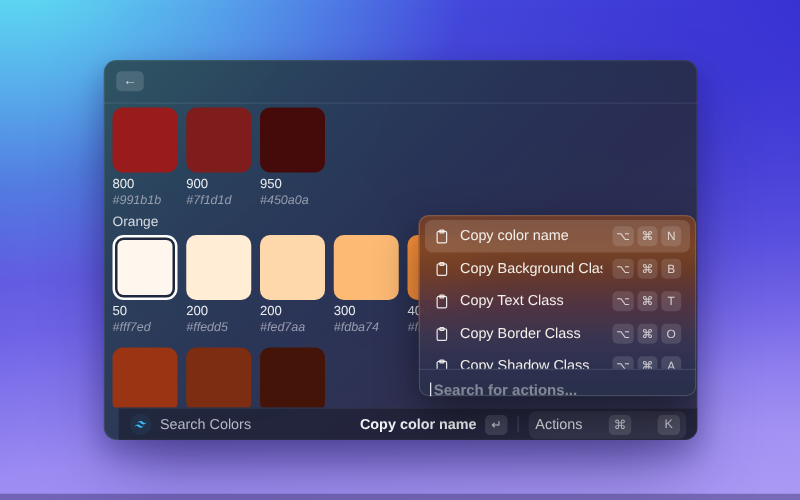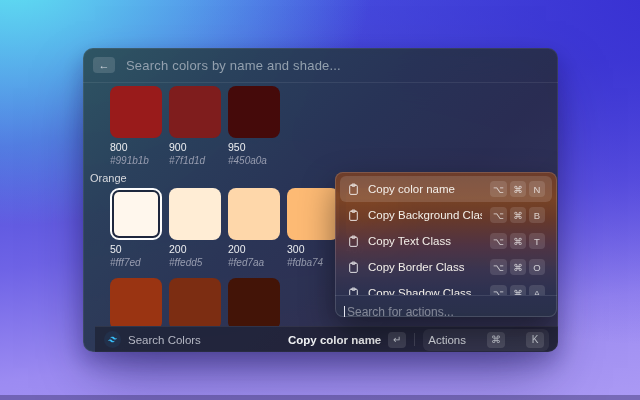--- a/index.html
+++ b/index.html
@@ -29,21 +29,21 @@
   .searchbar { height:35px; display:flex; align-items:center; gap:11px;
     padding:0 10px; border-bottom:1px solid rgba(255,255,255,.08); }
   .back-btn { width:22px; height:16px; flex:0 0 auto; border-radius:4px;
     background:rgba(255,255,255,.14); color:#d5d9e0; font-size:11px; line-height:16px;
     text-align:center; cursor:default; }
   .search-ph { color:#93a0ae; font-size:13px; letter-spacing:.2px; }
 
   .content { position:absolute; left:0; right:0; top:36px; bottom:26px;
     overflow:hidden; padding:0 7px; z-index:1; }
 
-  .swatch-row { display:flex; gap:7px;margin-left:20px; }
+  .swatch-row { display:flex; gap:7px; }
   .row-red   { margin-top:2px; }
   .row-or1   { margin-top:3px; }
   .row-or2   { margin-top:9px; }
   .section-h { margin-top:5px; font-size:11px; line-height:13px; color:#d7d9de; }
 
   .swatch-cell { width:52px; flex:0 0 auto; }
   .swatch-box  { height:52px; border-radius:9px; }
   .swatch-box .fill { width:100%; height:100%; border-radius:8px; }
   .swatch-box.selected { border:2px solid #fdfdfd; padding:2px;
     background:rgba(20,22,38,.55); }
@@ -82,32 +82,31 @@
   .panel-row { height:26px; margin:0 5px; padding:0 7px; border-radius:6px;
     display:flex; align-items:center; gap:8px; }
   .panel-row.selected { background:rgba(255,255,255,.13); }
   .clip-icon { display:flex; color:rgba(255,255,255,.88); flex:0 0 auto; }
   .panel-label { font-size:11.5px; font-weight:500; color:#f3efe9;
     white-space:nowrap; overflow:hidden; }
   .keys { margin-left:auto; display:flex; gap:3px; }
   .keys kbd { min-width:16px; height:16px; font-size:9.5px;
     background:rgba(255,255,255,.12); color:rgba(255,255,255,.72); }
   .panel-search { height:22px; border-top:1px solid rgba(255,255,255,.1);
-    display:flex; align-items:center; padding:16px 9px; }
+    display:flex; align-items:center; padding:16px 9px;font-weight:bold; }
   .caret { width:1px; height:13px; background:#e6e6f0; margin-right:2px; }
   .panel-search-ph { font-size:12px; color:rgba(255,255,255,.42); }
 </style>
 </head>
 <body>
 
 <div class="window">
 
   <div class="searchbar">
     <div class="back-btn">←</div>
-    <div class="search-ph">Search colors by name and shade...</div>
   </div>
 
   <div class="content">
     <div class="swatch-row row-red">
         <div class="swatch-cell">
           <div class="swatch-box">
             <div class="fill" style="background: rgb(153, 27, 27);"></div>
           </div>
           <div class="shade">800</div>
           <div class="hexv">#991b1b</div>

